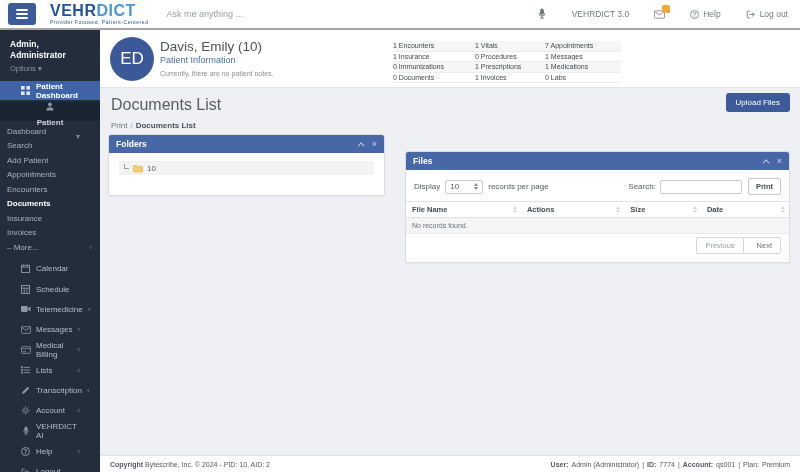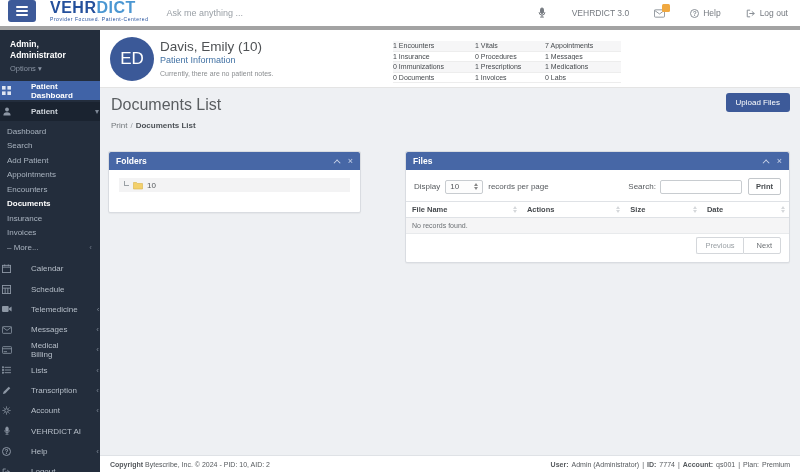--- a/index.html
+++ b/index.html
@@ -1,21 +1,21 @@
 <!DOCTYPE html>
 <html><head>
 <meta charset="utf-8">
 <style>
   * { margin:0; padding:0; box-sizing:border-box; }
   html,body { width:800px; height:472px; overflow:hidden; }
   body { font-family:"Liberation Sans","DejaVu Sans",sans-serif; background:#eef0f3; color:#555; }
   .app { width:800px; height:472px; display:flex; flex-direction:column; }
 
   
-  .topbar { height:30px; background:#fff; border-bottom:4px solid #a3a3a3; display:flex; flex:0 0 30px; position:relative; z-index:5; }
+  .topbar { height:30px; background:#fff; border-bottom:2px solid #a3a3a3; display:flex; align-items:center; flex:0 0 30px; position:relative; z-index:5; }
   .hamburger { width:28px; height:22px; background:#3d5a99; border-radius:3px; margin-left:8px; display:flex; flex-direction:column; justify-content:center; align-items:center; gap:2px; cursor:pointer; }
   .hamburger i { display:block; width:12px; height:2px; background:#fff; border-radius:1px; }
   .logo { margin-left:14px; line-height:1; }
   .logo .l1 { font-size:16px; font-weight:bold; letter-spacing:0.5px; color:#24509c; }
   .logo .l2 { color:#4b97d2; }
   .logo .tag { font-size:5px; color:#24509c; letter-spacing:0.55px; margin-top:1px; }
   .ask-input { border:none; outline:none; font-size:9px; color:#555; margin-left:18px; flex:1; background:transparent; }
   .ask-input::placeholder { color:#9aa0a6; }
   .top-right { display:flex; align-items:center; gap:25px; margin-right:12px; color:#757a80; font-size:8.5px; }
   .top-right .item { display:flex; align-items:center; gap:4px; cursor:pointer; }
@@ -25,24 +25,24 @@
 
   
   .mid { flex:1; display:flex; min-height:0; }
   .sidebar { width:100px; flex:0 0 100px; background:#232d3c; color:#b7bfc9; overflow:hidden; }
   .main-col { flex:1; display:flex; flex-direction:column; min-width:0; }
 
   
   .user-block { padding:9px 10px 8px 10px; }
   .user-block .uname { color:#fff; font-weight:bold; font-size:8.5px; line-height:1.3; }
   .user-block .opts { color:#8a94a3; font-size:7.5px; margin-top:3px; cursor:pointer; }
-  .nav-item { display:flex; align-items:center; gap:19px; padding:0 1px; height:19px; font-size:8px; cursor:pointer; position:relative; }
+  .nav-item { display:flex; align-items:center; gap:5px; padding:0 20px; height:19px; font-size:8px; cursor:pointer; position:relative; }
   .nav-item .chev { margin-left:auto; color:#7d8795; font-size:8px; }
   .nav-item.active-top { background:#4063a7; color:#fff; }
-  .nav-item.patient-hdr { background:#1a2330; color:#cdd3da; margin-top:2px; }
+  .nav-item.patient-hdr { background:#1a2330; color:#cdd3da; margin-top:2px;flex-direction:column; }
   .subnav { padding:3px 0 4px 0; }
   .subnav .sub-item { display:flex; align-items:center; padding:0 8px 0 7px; height:14.5px; font-size:8px; color:#a9b3bf; cursor:pointer; }
   .subnav .sub-item.active { color:#fff; font-weight:bold; }
   .subnav .sub-item .chev { margin-left:auto; color:#6f7988; font-size:8px; }
   .mainnav .nav-item { height:20.3px; }
   .s-icon { width:11px; display:inline-flex; justify-content:center; color:#8d97a5; flex:0 0 11px; }
   .s-icon svg { display:block; }
 
   
   .patient-strip { background:#fff; border-bottom:1px solid #e4e4e4; height:58px; flex:0 0 58px; position:relative; }
@@ -64,21 +64,21 @@
   .breadcrumb .sep { margin:0 3px; color:#9aa0a5; }
   .upload-btn { position:absolute; right:10px; top:5px; background:#3d5a99; color:#fff; font-size:8px; border:none; border-radius:3px; padding:5px 10px; cursor:pointer; }
 
   .panel { position:absolute; background:#fff; border:1px solid #d9dce1; border-radius:2px; box-shadow:0 1px 1px rgba(0,0,0,0.04); }
   .panel-hdr { background:#4767a6; color:#fff; height:18px; display:flex; align-items:center; padding:0 7px; border-radius:2px 2px 0 0; }
   .panel-hdr .p-title { font-size:8.5px; font-weight:bold; }
   .panel-hdr .p-tools { margin-left:auto; display:flex; align-items:center; gap:7px; }
   .chev-up { width:5px; height:5px; border-left:1.5px solid #cdd6ea; border-top:1.5px solid #cdd6ea; transform:rotate(45deg) translateY(2px); cursor:pointer; }
   .p-close { color:#cdd6ea; font-size:9px; line-height:1; cursor:pointer; }
 
-  .folders-panel { left:8px; top:63px; width:253px; height:62px; }
+  .folders-panel { left:8px; top:46px; width:277px; height:62px; }
   .folder-row { margin:8px 10px 0 10px; background:#f3f3f4; height:14px; display:flex; align-items:center; padding-left:5px; gap:4px; cursor:pointer; }
   .tree-corner { width:5px; height:5px; border-left:1px solid #9aa0a5; border-bottom:1px solid #9aa0a5; margin-bottom:3px; }
   .folder-row .f-label { font-size:8px; color:#55595d; }
 
   .files-panel { left:305px; top:63px; width:385px; height:112px; }
   .files-ctl { display:flex; align-items:center; padding:8px 8px 6px 8px; font-size:8px; color:#55595d; }
   .sel-box { display:inline-flex; align-items:center; border:1px solid #c8ccd0; border-radius:2px; height:14px; padding:0 4px; margin:0 5px; width:38px; justify-content:space-between; background:#fdfdfd; cursor:pointer; }
   .spin { display:flex; flex-direction:column; gap:1px; }
   .tri-u { width:0; height:0; border-left:2.5px solid transparent; border-right:2.5px solid transparent; border-bottom:3px solid #888; }
   .tri-d { width:0; height:0; border-left:2.5px solid transparent; border-right:2.5px solid transparent; border-top:3px solid #888; }

